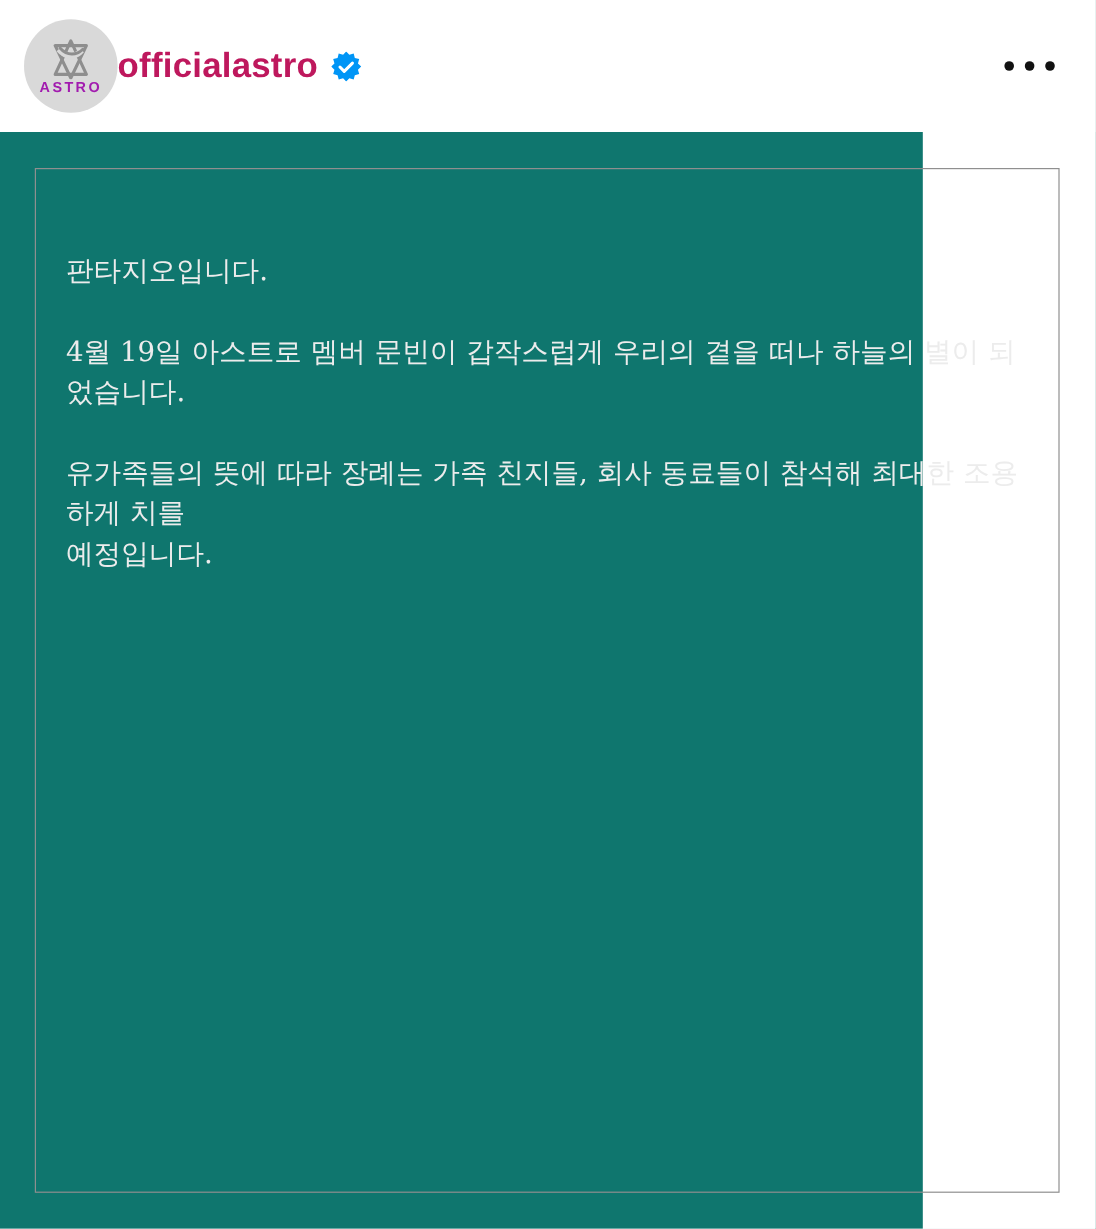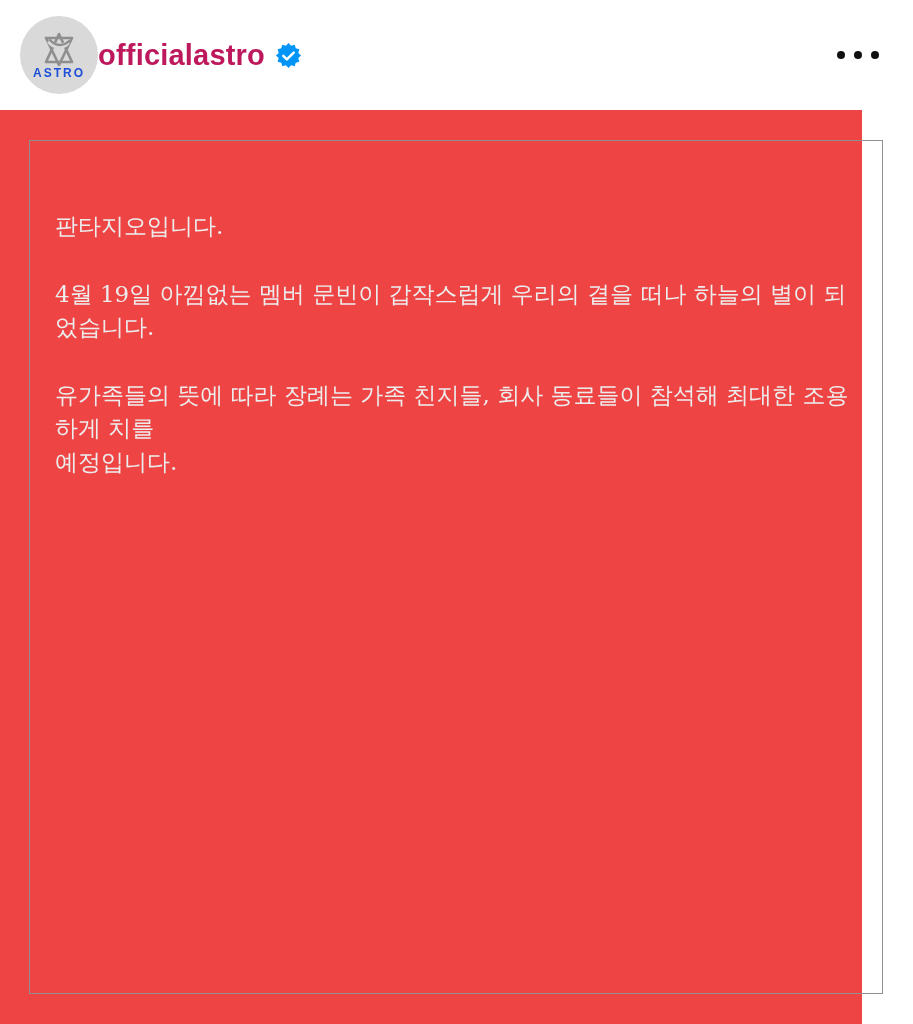--- a/index.html
+++ b/index.html
@@ -26,21 +26,21 @@
     align-items: center;
     justify-content: center;
     flex: 0 0 auto;
     cursor: pointer;
   }
   .avatar svg { display: block; }
   .avatar-logo-text {
     font-size: 12px;
     font-weight: bold;
     letter-spacing: 2px;
-    color: #1d4ed8;
+    color: #a21caf;
     margin-top: 1px;
     line-height: 1;
   }
   .username {
     font-size: 29px;
     font-weight: 700;
     color: #be185d;
     letter-spacing: 0.2px;
     cursor: pointer;
   }
@@ -60,23 +60,23 @@
     background: transparent;
   }
   .more-options .dot {
     width: 8px; height: 8px;
     border-radius: 50%;
     background: #111111;
   }
   
   .post-image {
     position: relative;
-    width: 862px;
+    width: 769px;
     height: 914px;
-    background: #ef4444;
+    background: #0f766e;
   }
   .statement-frame {
     position: absolute;
     left: 29px; top: 30px;
     width: 854px; height: 854px;
     border: 1px solid #8f8f8f;
   }
   .statement-text {
     position: absolute;
     left: 55px; top: 100px;
@@ -123,18 +123,18 @@
         <span class="dot"></span>
         <span class="dot"></span>
     </span>
   </button>
 </header>
 
 <div class="post-image">
   <div class="statement-frame"></div>
   <div class="statement-text">
     <p>판타지오입니다.</p>
-    <p>4월 19일 아낌없는 멤버 문빈이 갑작스럽게 우리의 곁을 떠나 하늘의 별이 되었습니다.</p>
+    <p>4월 19일 아스트로 멤버 문빈이 갑작스럽게 우리의 곁을 떠나 하늘의 별이 되었습니다.</p>
     <p>유가족들의 뜻에 따라 장례는 가족 친지들, 회사 동료들이 참석해 최대한 조용하게 치를
 예정입니다.</p>
 
   </div>
 </div>
 
 </body></html>

